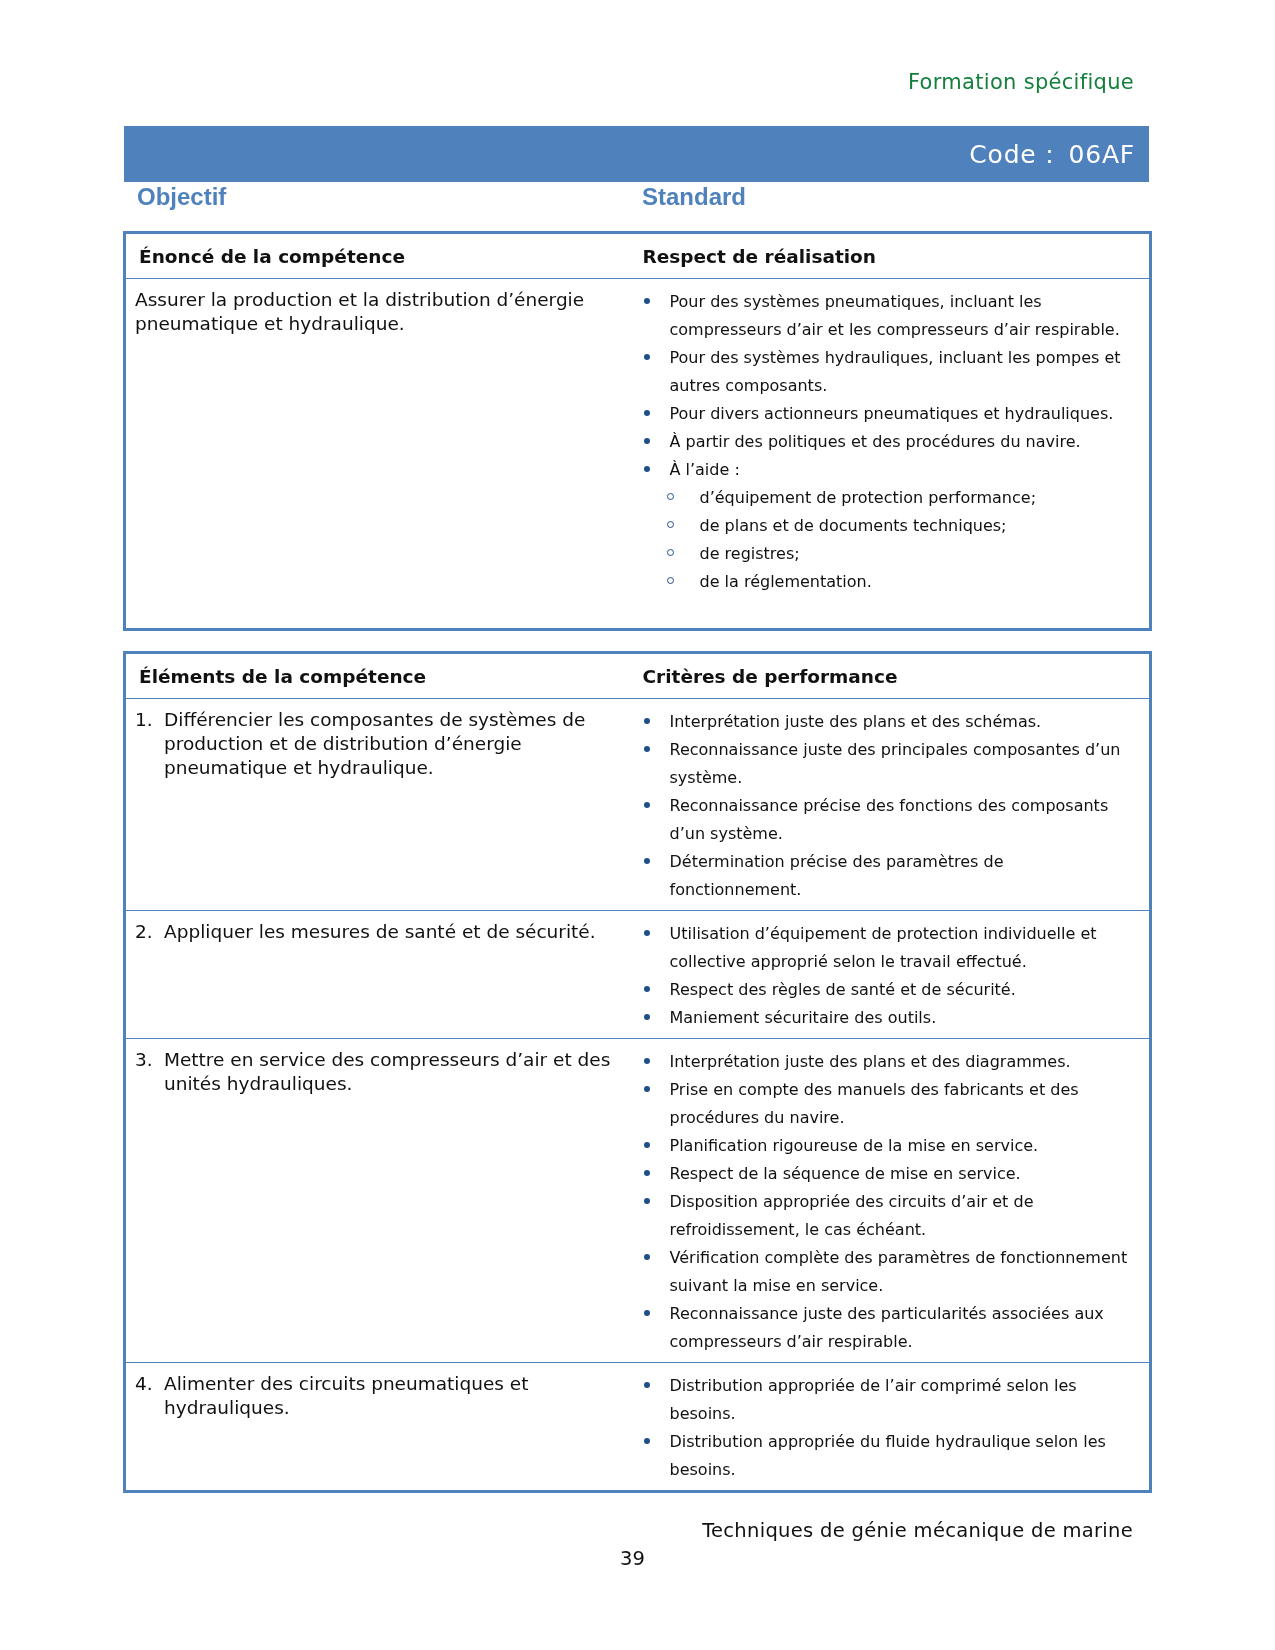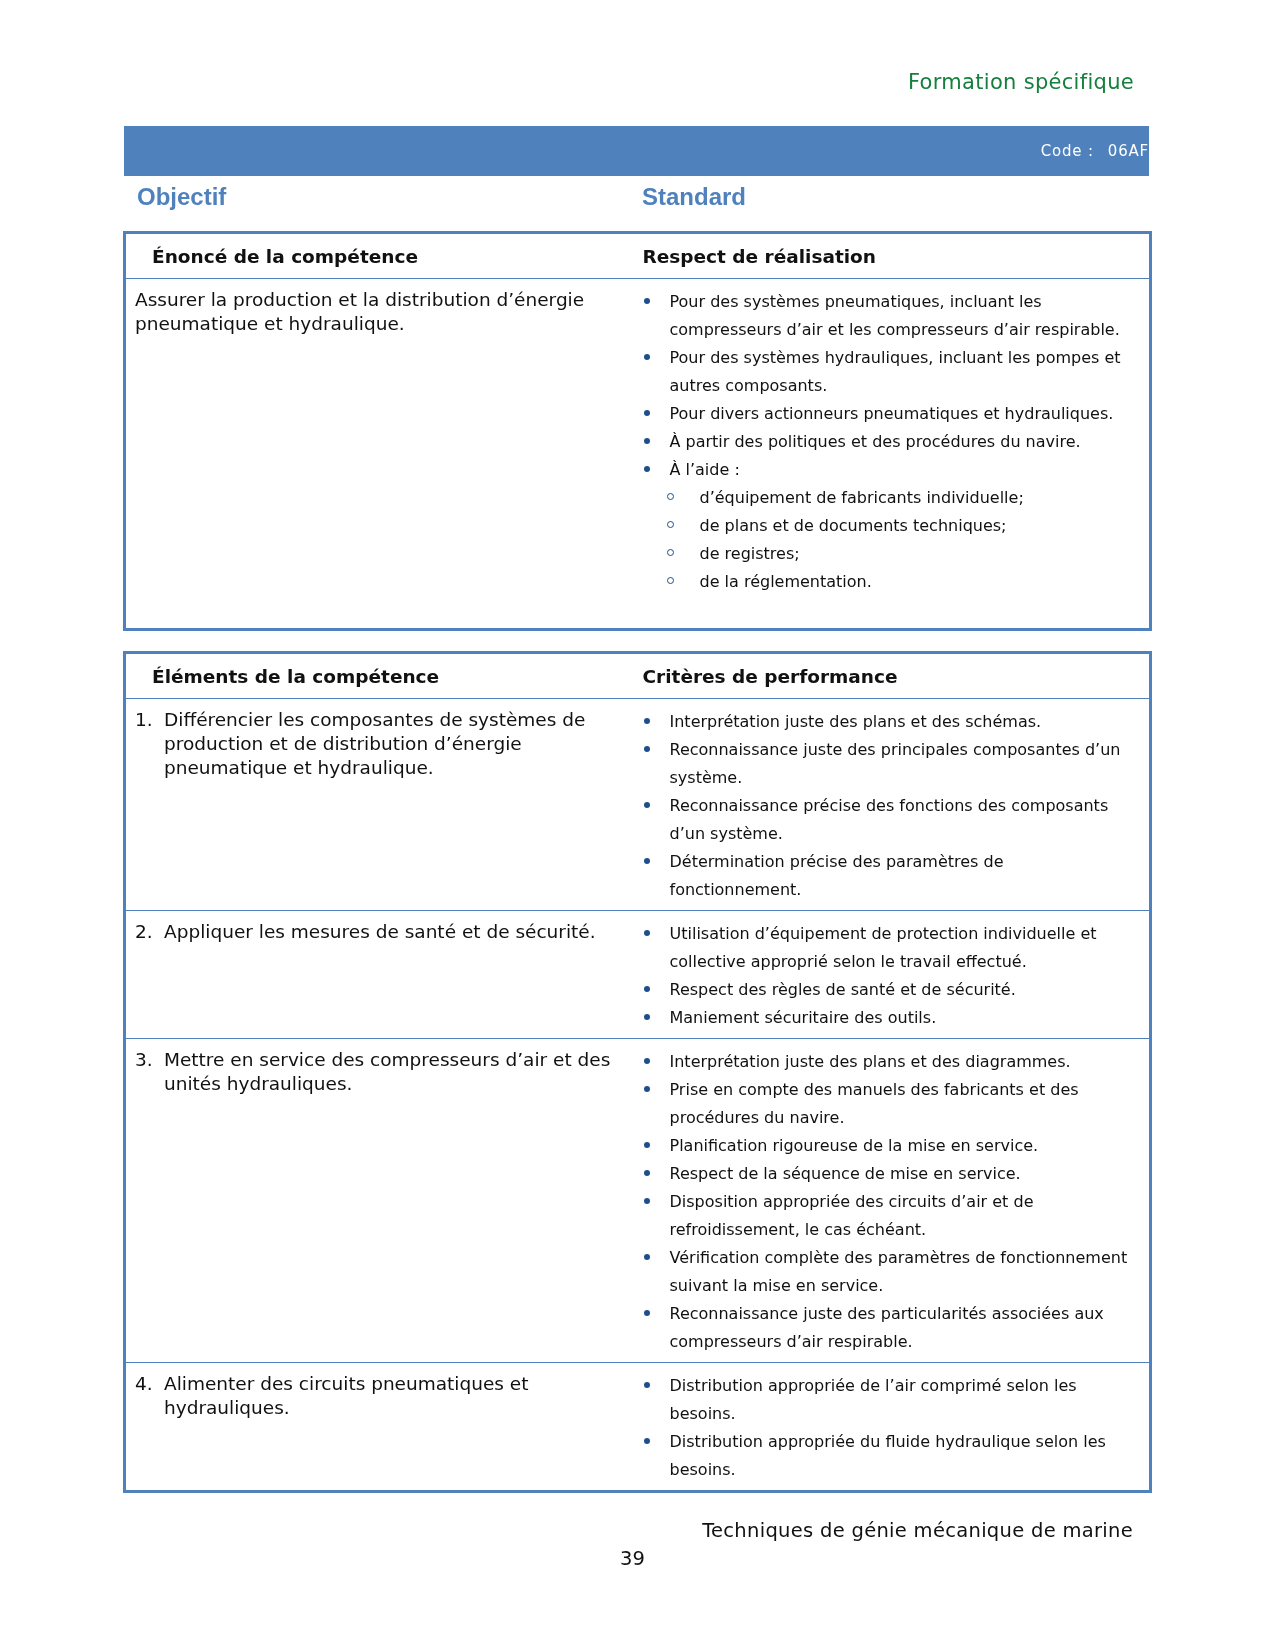--- a/index.html
+++ b/index.html
@@ -1,36 +1,36 @@
 <!DOCTYPE html>
 <html><head>
 <meta charset="utf-8">
 <style>
   html, body { margin: 0; padding: 0; background: #ffffff; }
   body { width: 1275px; height: 1650px; position: relative; overflow: hidden;
          font-family: "DejaVu Sans", sans-serif; color: #111; }
   .header-title { position: absolute; top: 70px; right: 141px; font-size: 21px;
                   color: #15803d; letter-spacing: 0.3px; }
-  .code-banner { position: absolute; left: 124px; top: 126px; width: 1025px; height: 50px;
+  .code-banner { position: absolute; left: 124px; top: 126px; width: 1025px; height: 56px;
                  background: #4f81bd; color: #ffffff; display: flex; align-items: center;
-                 justify-content: flex-end; box-sizing: border-box; 
-                 font-size: 15px; letter-spacing: 0.8px; }
+                 justify-content: flex-end; box-sizing: border-box; padding-right: 14px;
+                 font-size: 25px; letter-spacing: 0.8px; }
   .code-banner .lbl { margin-right: 14px; }
   .section-heads { position: absolute; left: 124px; top: 183px; width: 1025px; height: 36px; }
   .section-heads span { position: absolute; font-family: "Liberation Sans", sans-serif;
                         font-weight: bold; font-size: 24px; color: #4f81bd; }
   .section-heads .left { left: 13px; }
   .section-heads .right { left: 518px; }
 
   table.comp { position: absolute; left: 123px; width: 1026px; border-collapse: collapse;
                border: 3px solid #4f81bd; table-layout: fixed; }
   table.comp td, table.comp th { border-top: 1.5px solid #4f81bd; vertical-align: top;
                text-align: left; padding: 0; }
   table.comp th { font-family: "DejaVu Sans", sans-serif; font-weight: bold; font-size: 18.5px;
-               height: 44px; vertical-align: middle; padding-left: 26px; }
+               height: 44px; vertical-align: middle; padding-left: 13px; }
   table.comp th.c2 { padding-left: 9px; }
   table.comp col.c1 { width: 509px; }
   table.comp col.c2 { width: 517px; }
   #t1 { top: 231px; height: 400px; }
   #t2 { top: 651px; border-radius: 15px; }
 
   .cell-l { padding: 9px 12px 6px 9px; font-size: 18.5px; line-height: 24px; }
   .cell-r { padding: 9px 12px 6px 0; font-size: 16px; line-height: 28px; }
   ul.b { list-style: none; margin: 0; padding: 0; }
   ul.b > li { position: relative; padding-left: 36px; }
@@ -79,21 +79,21 @@
     <td>
       <div class="cell-r">
         <ul class="b">
           <li><span class="dot"></span><span>Pour des systèmes pneumatiques, incluant les compresseurs d’air et les compresseurs d’air respirable.</span></li>
           <li><span class="dot"></span><span>Pour des systèmes hydrauliques, incluant les pompes et autres composants.</span></li>
           <li><span class="dot"></span><span>Pour divers actionneurs pneumatiques et hydrauliques.</span></li>
           <li><span class="dot"></span><span>À partir des politiques et des procédures du navire.</span></li>
           <li><span class="dot"></span><span>À l’aide :</span></li>
         </ul>
         <ul class="sub">
-          <li><span class="circ"></span><span>d’équipement de fabricants individuelle;</span></li>
+          <li><span class="circ"></span><span>d’équipement de protection performance;</span></li>
           <li><span class="circ"></span><span>de plans et de documents techniques;</span></li>
           <li><span class="circ"></span><span>de registres;</span></li>
           <li><span class="circ"></span><span>de la réglementation.</span></li>
         </ul>
       </div>
     </td>
   </tr>
 </tbody>
   </table>
 

